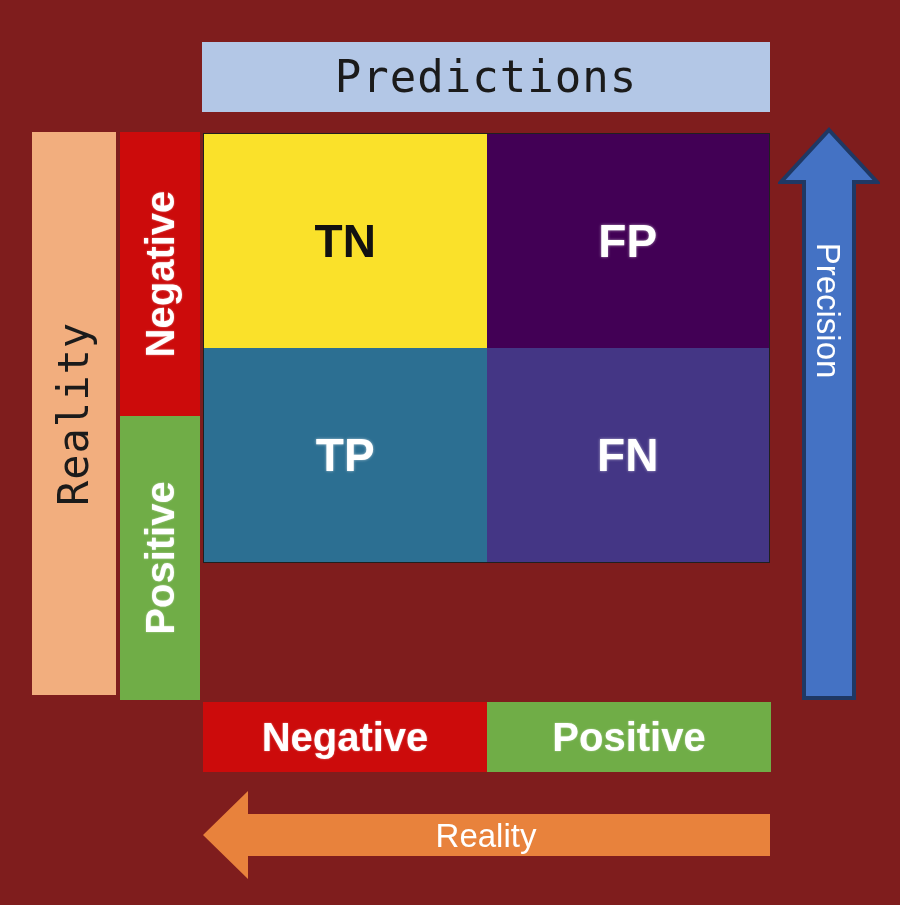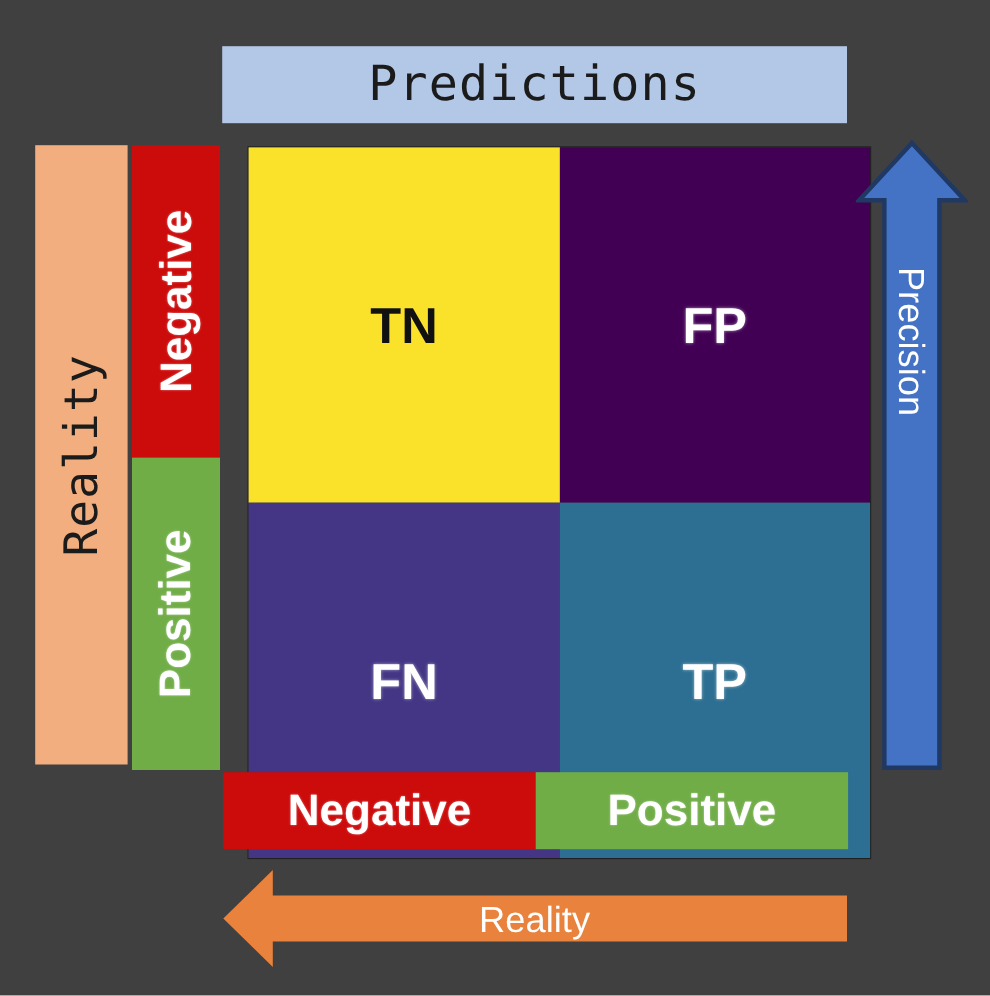--- a/index.html
+++ b/index.html
@@ -4,21 +4,21 @@
 <style>
   html, body {
     margin: 0;
     padding: 0;
     background: #ffffff;
   }
   #canvas {
     position: relative;
     width: 900px;
     height: 905px;
-    background: #404040;
+    background: #7f1d1d;
     overflow: hidden;
     font-family: "Liberation Sans", sans-serif;
   }
 
   
   .pred-header {
     position: absolute;
     left: 202px;
     top: 42px;
     width: 568px;
@@ -86,27 +86,26 @@
     line-height: 1;
     text-shadow: 0 0 2px rgba(255,255,255,0.55);
   }
 
   
   .matrix {
     position: absolute;
     left: 203px;
     top: 133px;
     width: 567px;
-    height: 648px;
+    height: 430px;
     display: grid;
     grid-template-columns: 1fr 1fr;
     grid-template-rows: 1fr 1fr;
     border: 1px solid #20201f;
     box-sizing: border-box;
-    margin-left: 22px;
   }
   .cell {
     display: flex;
     align-items: center;
     justify-content: center;
     box-sizing: border-box;
   }
   .cell-label {
     font-size: 46px;
     font-weight: bold;
@@ -222,25 +221,25 @@
     <span class="row-strip-label">Positive</span>
   </div>
 
   <div class="matrix">
     <div class="cell cell-tn">
       <span class="cell-label">TN</span>
     </div>
     <div class="cell cell-fp">
       <span class="cell-label">FP</span>
     </div>
+    <div class="cell cell-tp">
+      <span class="cell-label">TP</span>
+    </div>
     <div class="cell cell-fn">
       <span class="cell-label">FN</span>
-    </div>
-    <div class="cell cell-tp">
-      <span class="cell-label">TP</span>
     </div>
   </div>
 
   <div class="col-strip col-strip-neg">
     <span class="col-strip-label">Negative</span>
   </div>
   <div class="col-strip col-strip-pos">
     <span class="col-strip-label">Positive</span>
   </div>
 

